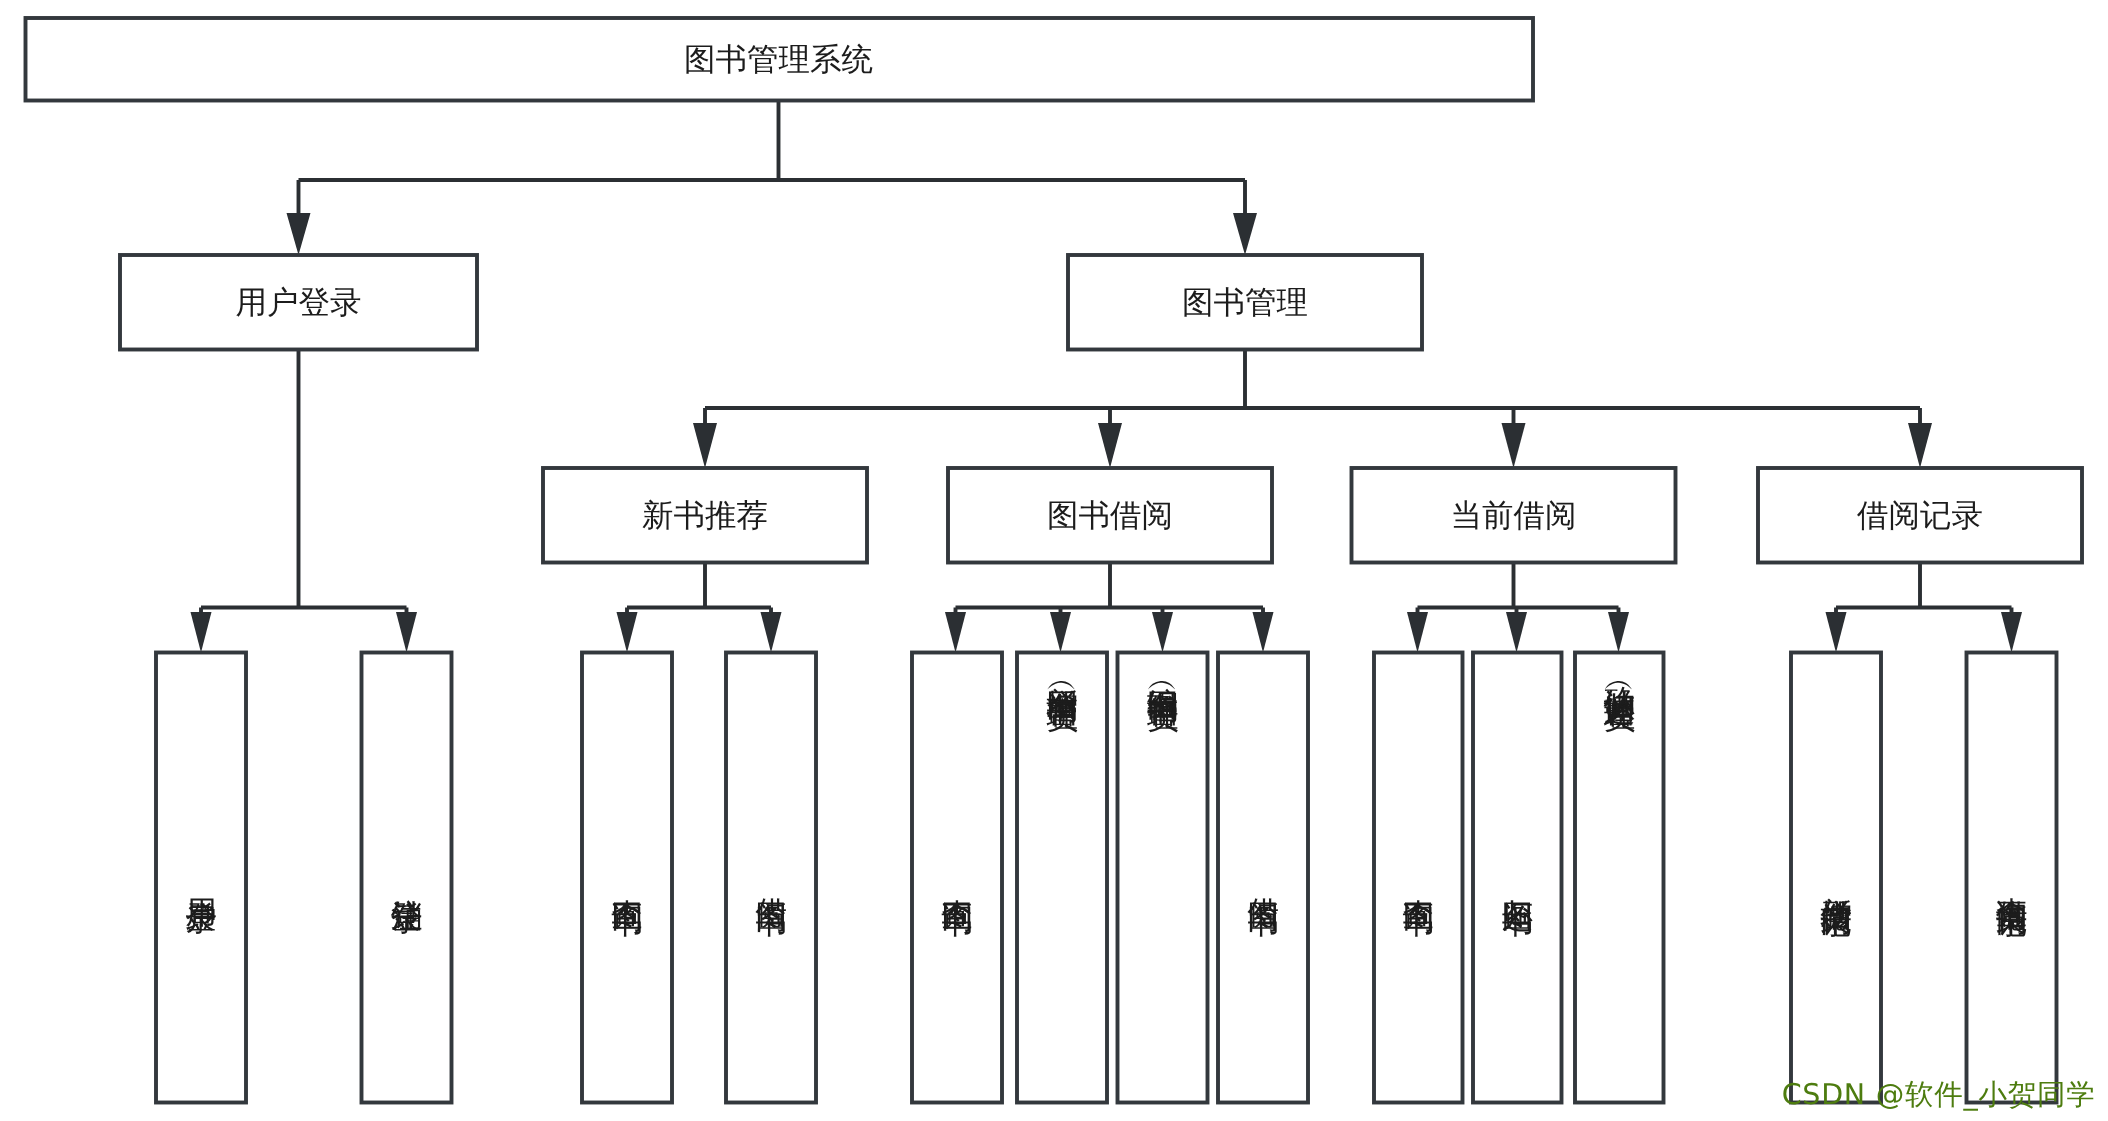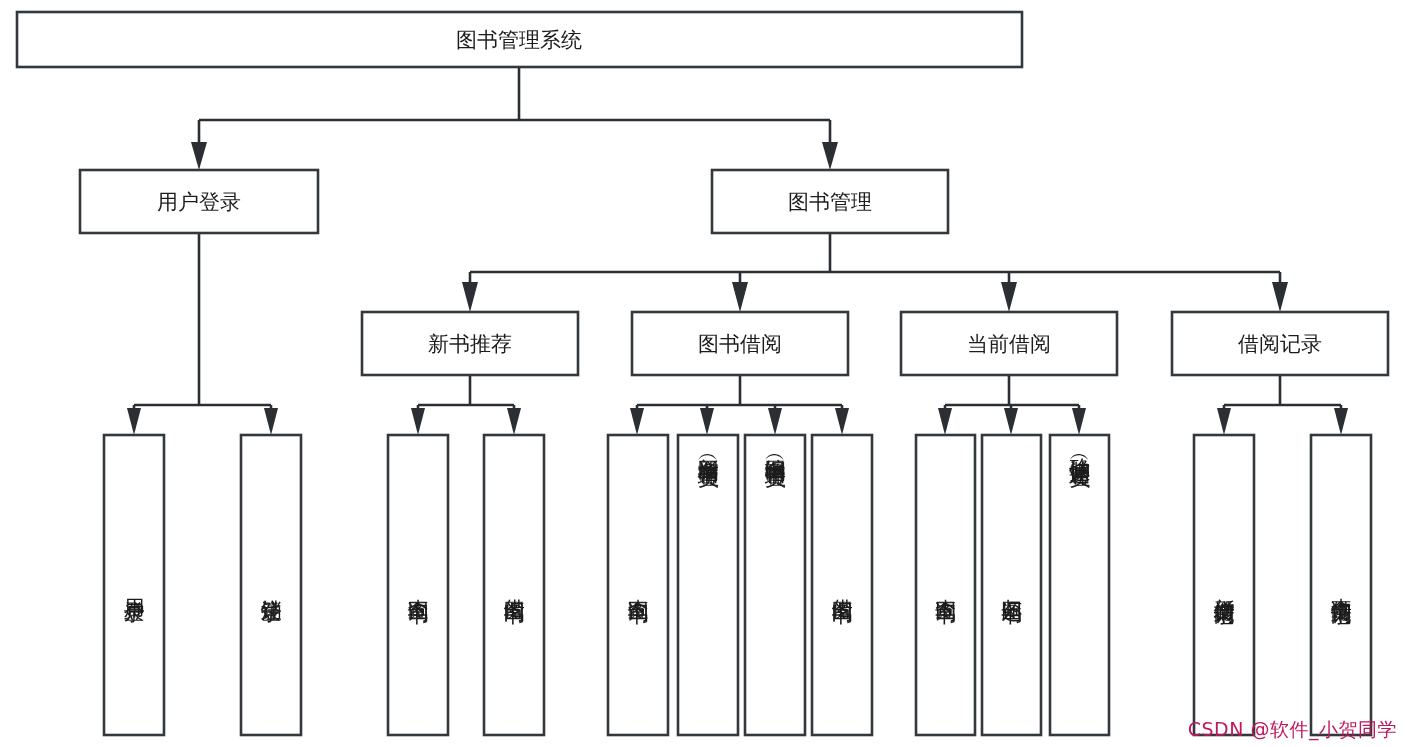--- a/index.html
+++ b/index.html
@@ -69,21 +69,21 @@
   }
   .leaf-label.top-aligned {
     justify-content: flex-start;
   }
   #watermark {
     position: absolute;
     right: 8px;
     bottom: 4px;
     font-family: "DejaVu Sans", "Liberation Sans", sans-serif;
     font-size: 19px;
-    color: #be185d;
+    color: #4d7c0f;
     letter-spacing: 0.5px;
     white-space: nowrap;
     user-select: none;
   }
 </style>
 </head>
 <body>
 
 <div id="diagram-root">
 

